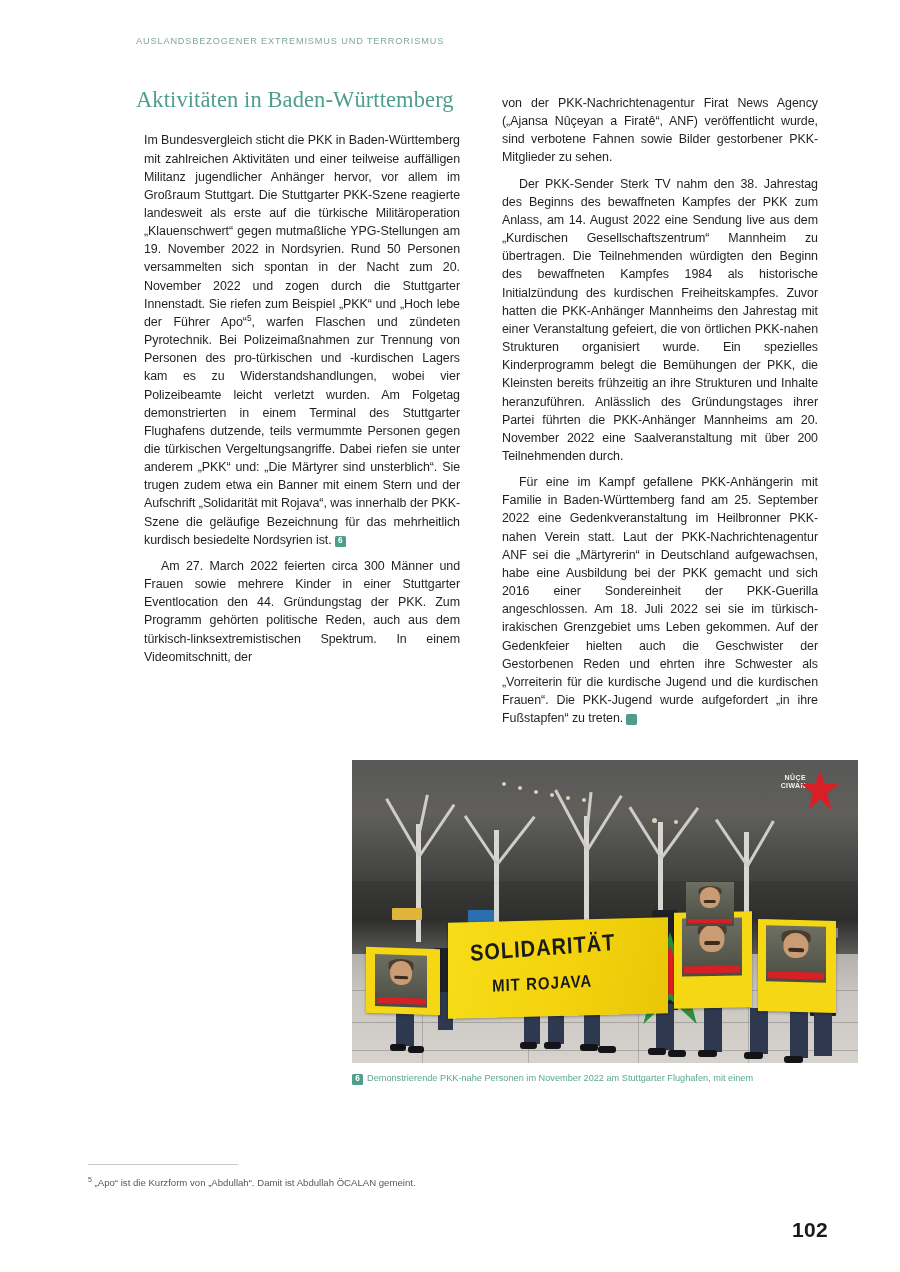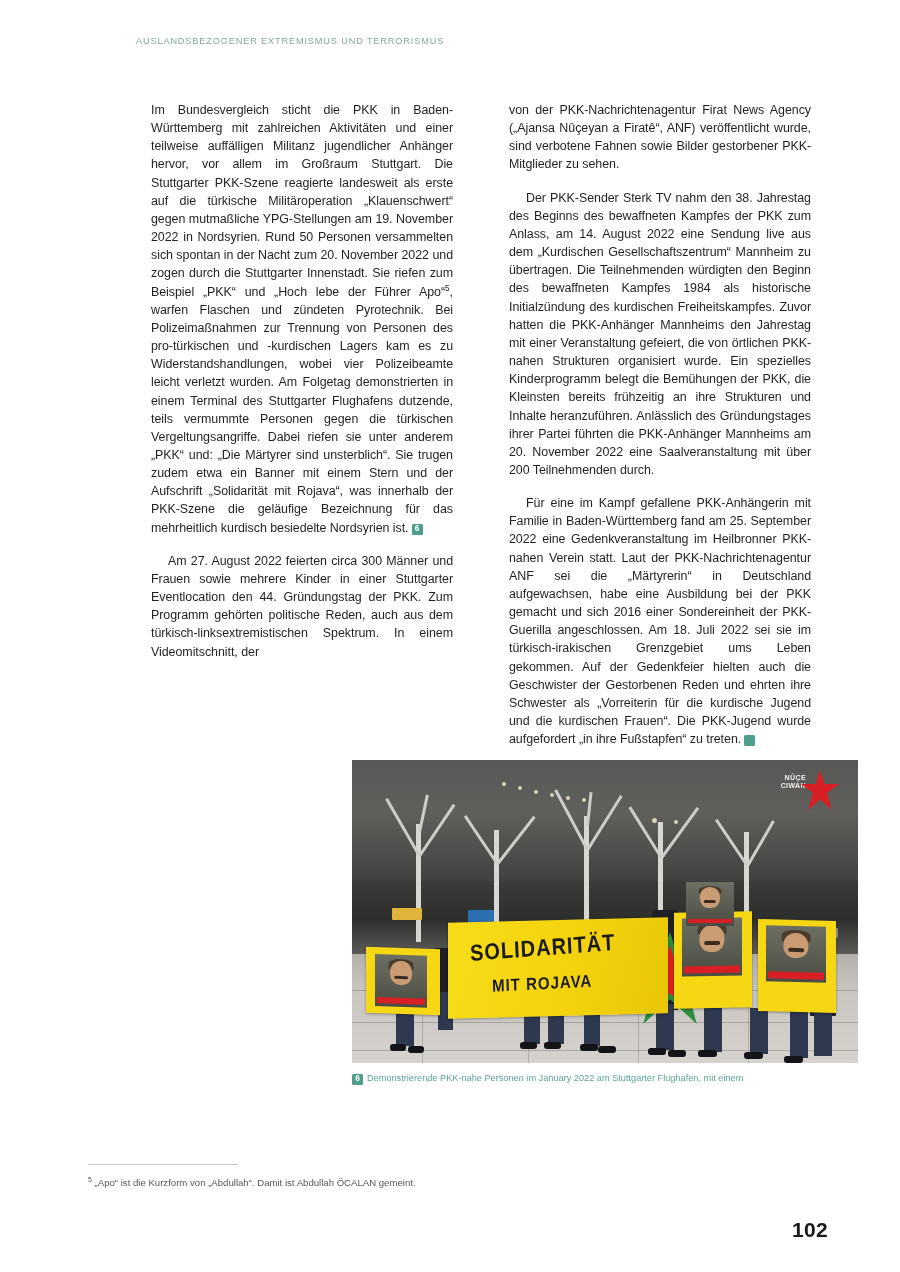--- a/index.html
+++ b/index.html
@@ -52,21 +52,21 @@
     margin: 0 0 17px 0;
     font-family: "Liberation Serif", serif;
     font-weight: 400;
     font-size: 22.5px;
     line-height: 1.26;
     color: #4f9e8c;
     letter-spacing: 0.1px;
   }
 
   p.body {
-    margin: 15px;
+    margin: 8px;
     font-size: 12.45px;
     line-height: 18.15px;
     text-align: justify;
     text-justify: inter-word;
     hyphens: manual;
     color: #231f20;
     letter-spacing: -0.05px;
   }
   p.body + p.body { text-indent: 17px; }
   p.body.no-indent { text-indent: 0; }
@@ -285,24 +285,25 @@
 </head>
 <body>
 
 <div class="page">
 
   <div class="running-head">AUSLANDSBEZOGENER EXTREMISMUS UND TERRORISMUS</div>
 
   <div class="columns">
 
     <div class="col col-left">
+      <h1 class="section-title">Aktivitäten in Baden-Württemberg</h1>
 
       <p class="body no-indent"><span>Im Bundesvergleich sticht die PKK in Baden-Württemberg mit zahlreichen Aktivitäten und einer teilweise auffälligen Militanz jugendlicher Anhänger hervor, vor allem im Großraum Stuttgart. Die Stuttgarter PKK-Szene reagierte landesweit als erste auf die türkische Militäroperation „Klauenschwert“ gegen mutmaßliche YPG-Stellungen am 19. November 2022 in Nordsyrien. Rund 50 Personen versammelten sich spontan in der Nacht zum 20. November 2022 und zogen durch die Stuttgarter Innenstadt. Sie riefen zum Beispiel „PKK“ und „Hoch lebe der Führer Apo“</span><sup class="fn">5</sup><span>, warfen Flaschen und zündeten Pyrotechnik. Bei Polizeimaßnahmen zur Trennung von Personen des pro-türkischen und -kurdischen Lagers kam es zu Widerstandshandlungen, wobei vier Polizeibeamte leicht verletzt wurden. Am Folgetag demonstrierten in einem Terminal des Stuttgarter Flughafens dutzende, teils vermummte Personen gegen die türkischen Vergeltungsangriffe. Dabei riefen sie unter anderem „PKK“ und: „Die Märtyrer sind unsterblich“. Sie trugen zudem etwa ein Banner mit einem Stern und der Aufschrift „Solidarität mit Rojava“, was innerhalb der PKK-Szene die geläufige Bezeichnung für das mehrheitlich kurdisch besiedelte Nordsyrien ist.</span><span class="marker">6</span></p>
 
-      <p class="body">Am 27. August 2022 feierten circa 300 Männer und Frauen sowie mehrere Kinder in einer Stuttgarter Eventlocation den 44. Gründungstag der PKK. Zum Programm gehörten politische Reden, auch aus dem türkisch-linksextremistischen Spektrum. In einem Videomitschnitt, der</p>
+      <p class="body">Am 27. March 2022 feierten circa 300 Männer und Frauen sowie mehrere Kinder in einer Stuttgarter Eventlocation den 44. Gründungstag der PKK. Zum Programm gehörten politische Reden, auch aus dem türkisch-linksextremistischen Spektrum. In einem Videomitschnitt, der</p>
     </div>
 
     <div class="col col-right">
       <p class="body no-indent">von der PKK-Nachrichtenagentur Firat News Agency („Ajansa Nûçeyan a Firatê“, ANF) veröffentlicht wurde, sind verbotene Fahnen sowie Bilder gestorbener PKK-Mitglieder zu sehen.</p>
 
       <p class="body">Der PKK-Sender Sterk TV nahm den 38. Jahrestag des Beginns des bewaffneten Kampfes der PKK zum Anlass, am 14. August 2022 eine Sendung live aus dem „Kurdischen Gesellschaftszentrum“ Mannheim zu übertragen. Die Teilnehmenden würdigten den Beginn des bewaffneten Kampfes 1984 als historische Initialzündung des kurdischen Freiheitskampfes. Zuvor hatten die PKK-Anhänger Mannheims den Jahrestag mit einer Veranstaltung gefeiert, die von örtlichen PKK-nahen Strukturen organisiert wurde. Ein spezielles Kinderprogramm belegt die Bemühungen der PKK, die Kleinsten bereits frühzeitig an ihre Strukturen und Inhalte heranzuführen. Anlässlich des Gründungstages ihrer Partei führten die PKK-Anhänger Mannheims am 20. November 2022 eine Saalveranstaltung mit über 200 Teilnehmenden durch.</p>
 
       <p class="body"><span>Für eine im Kampf gefallene PKK-Anhängerin mit Familie in Baden-Württemberg fand am 25. September 2022 eine Gedenkveranstaltung im Heilbronner PKK-nahen Verein statt. Laut der PKK-Nachrichtenagentur ANF sei die „Märtyrerin“ in Deutschland aufgewachsen, habe eine Ausbildung bei der PKK gemacht und sich 2016 einer Sondereinheit der PKK-Guerilla angeschlossen. Am 18. Juli 2022 sei sie im türkisch-irakischen Grenzgebiet ums Leben gekommen. Auf der Gedenkfeier hielten auch die Geschwister der Gestorbenen Reden und ehrten ihre Schwester als „Vorreiterin für die kurdische Jugend und die kurdischen Frauen“. Die PKK-Jugend wurde aufgefordert „in ihre Fußstapfen“ zu treten.</span><span class="marker">7</span></p>
     </div>
   </div>
@@ -437,21 +438,21 @@
       <div class="portrait" style="left:334px;top:122px;width:48px;height:44px">
         <div class="hair"></div>
           <div class="face"></div>
           <div class="mous"></div>
           <div class="strip"></div>
       </div>
     </div>
   </div>
 
   <div class="caption">
-    <span class="marker">6</span><span>Demonstrierende PKK-nahe Personen im January 2022 am Stuttgarter Flughafen, mit einem</span>
+    <span class="marker">6</span><span>Demonstrierende PKK-nahe Personen im November 2022 am Stuttgarter Flughafen, mit einem</span>
   </div>
 
   <div class="footnote-rule"></div>
   <div class="footnote"><sup>5</sup> <span>„Apo“ ist die Kurzform von „Abdullah“. Damit ist Abdullah ÖCALAN gemeint.</span></div>
 
   <div class="folio">102</div>
 
 </div>
 
 </body></html>

